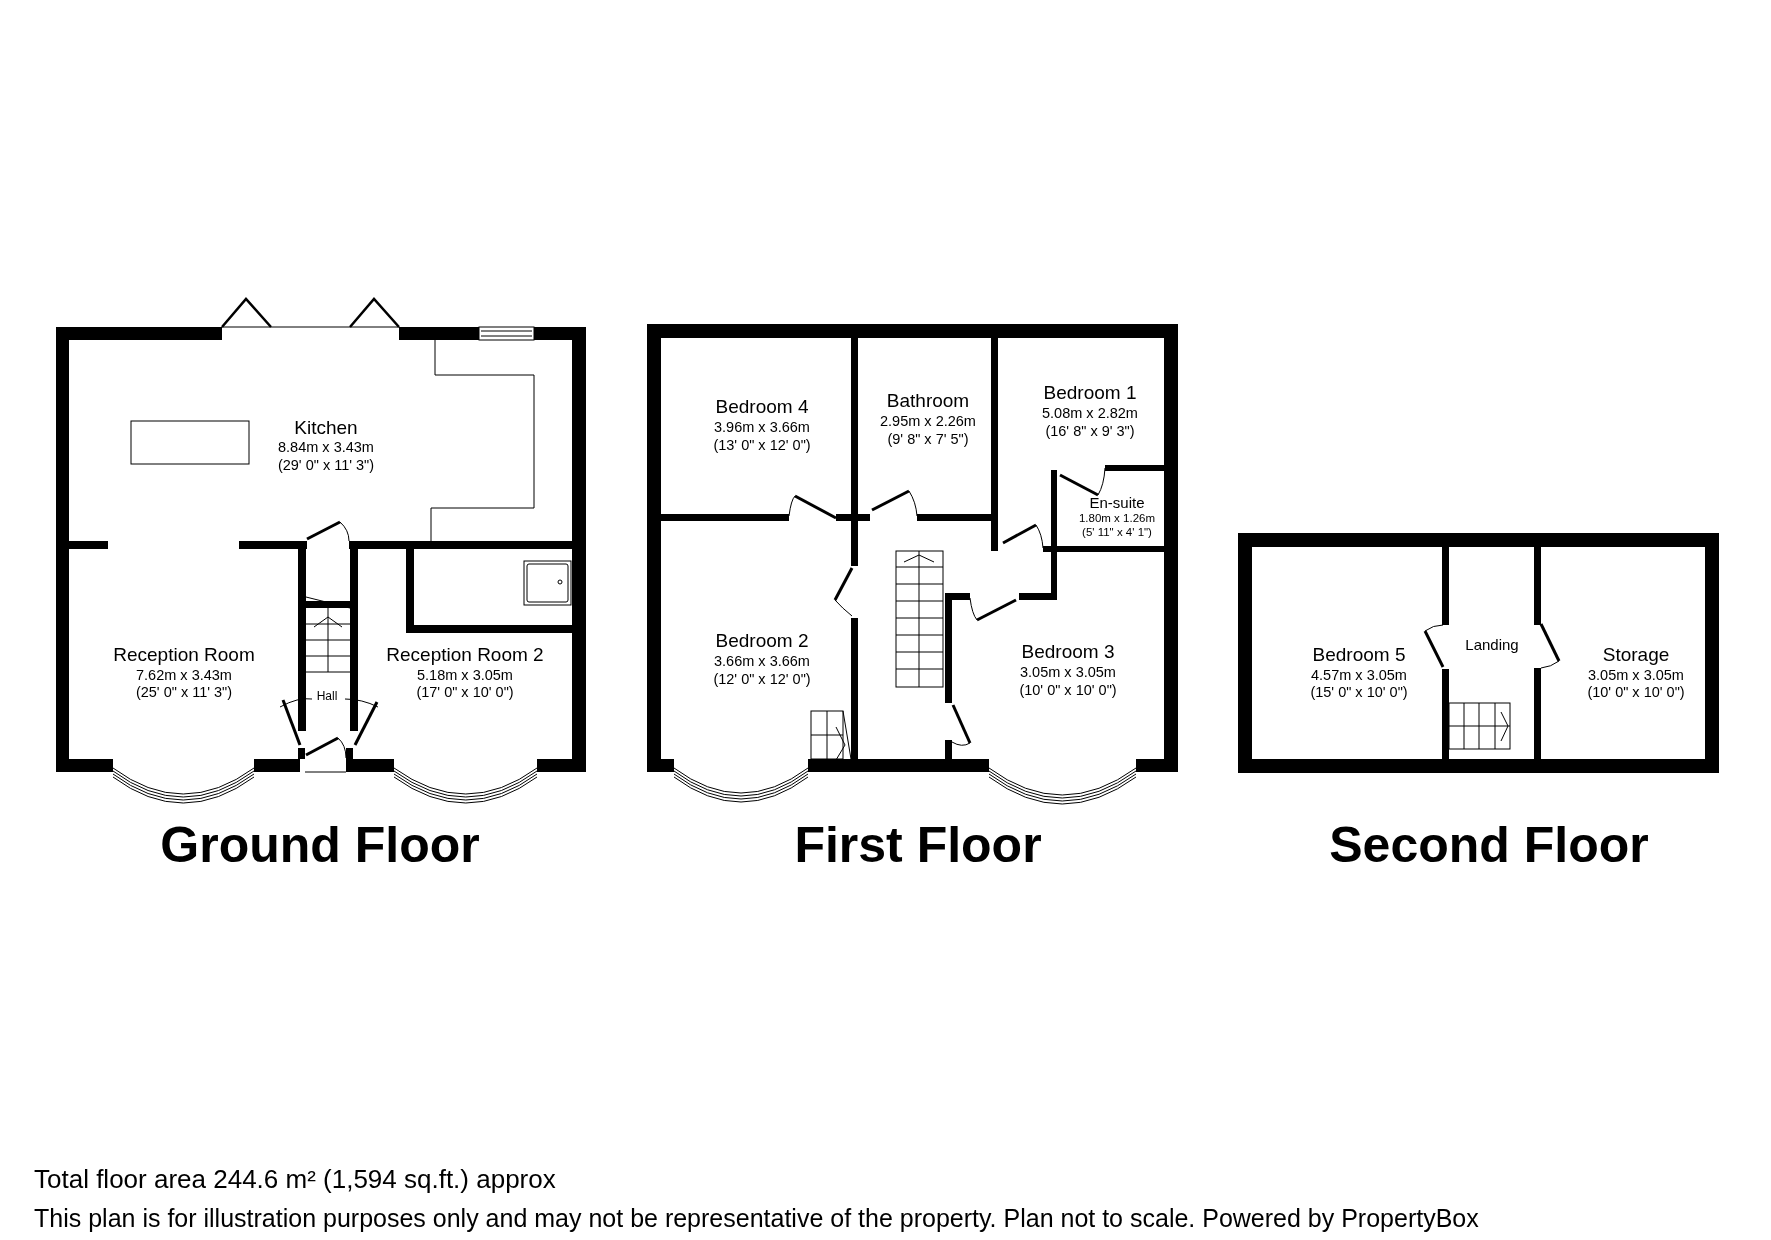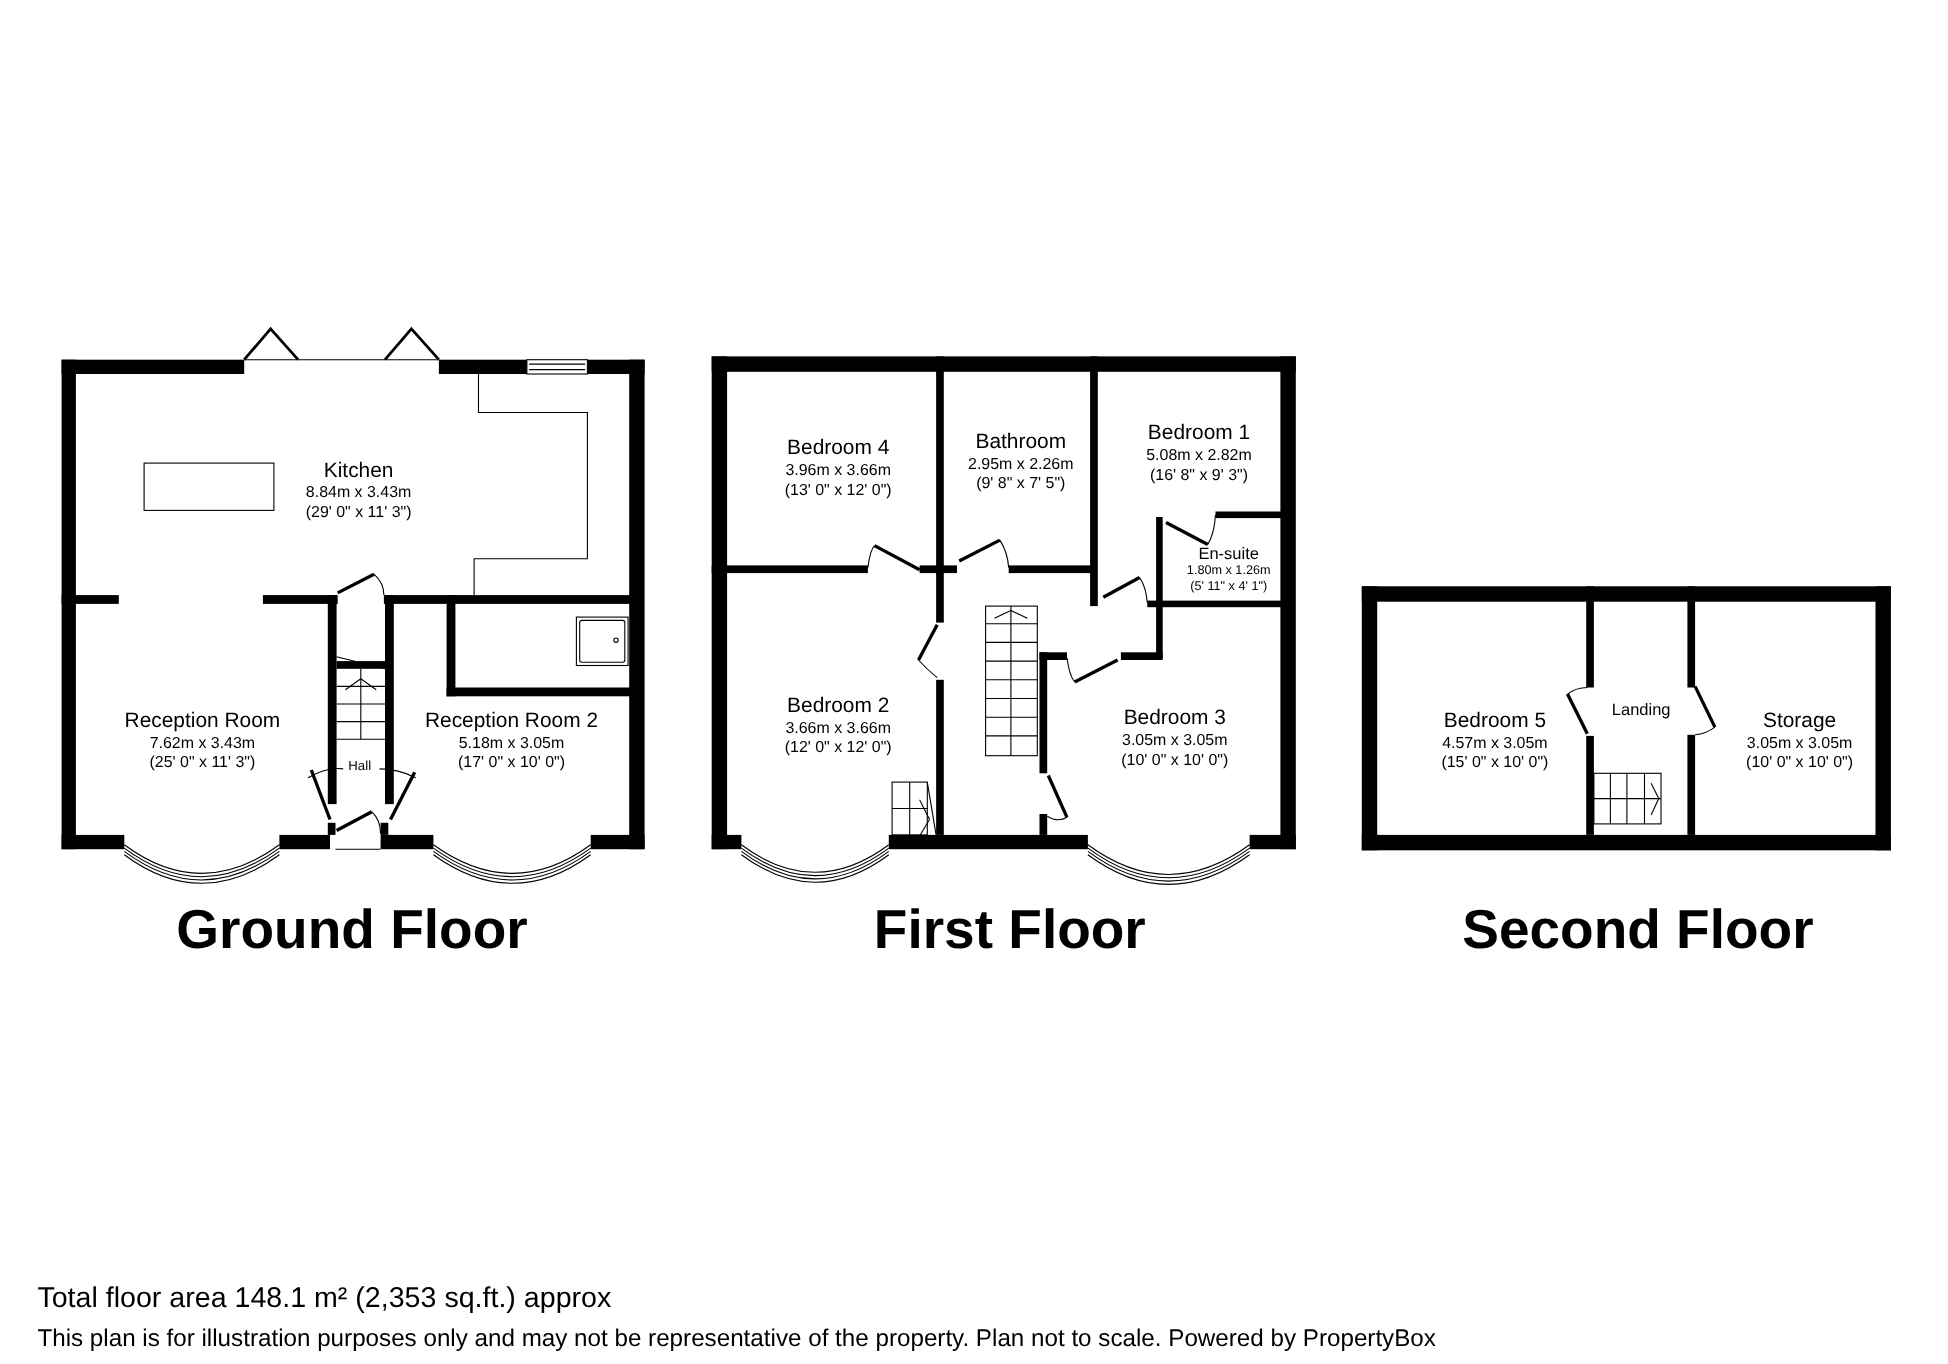--- a/index.html
+++ b/index.html
@@ -9,21 +9,21 @@
   .room-dim { font-family: "Liberation Sans", sans-serif; font-size: 14.5px; fill: #000; }
   .room-name-sm { font-family: "Liberation Sans", sans-serif; font-size: 15px; fill: #000; }
   .room-dim-sm { font-family: "Liberation Sans", sans-serif; font-size: 11.5px; fill: #000; }
   .hall-label { font-family: "Liberation Sans", sans-serif; font-size: 12px; fill: #000; }
   .floor-title { font-family: "Liberation Sans", sans-serif; font-size: 50px; font-weight: bold; fill: #000; }
   .wall { fill: #000; }
   .thin { fill: none; stroke: #000; stroke-width: 1; }
   .door { fill: none; stroke: #000; stroke-width: 3; }
   .arc { fill: none; stroke: #000; stroke-width: 1; }
   .footer-total { position: absolute; left: 34px; top: 1164px; font-size: 26px; white-space: nowrap; }
-  .footer-note { position: absolute; left: 34px; top: 1204px; font-size: 22px; white-space: nowrap; }
+  .footer-note { position: absolute; left: 34px; top: 1204px; font-size: 25px; white-space: nowrap; }
 </style>
 </head>
 <body>
 
 <svg class="plan" width="1771" height="1240" viewBox="0 0 1771 1240" xmlns="http://www.w3.org/2000/svg">
 
   <g>
 
     <rect class="wall" x="56" y="327" width="13" height="445"></rect>
     <rect class="wall" x="572" y="327" width="14" height="445"></rect>
@@ -259,14 +259,14 @@
     <text class="room-dim" x="1492" y="650" text-anchor="middle" style="font-size:15px">Landing</text>
 
     <text class="room-name" x="1636" y="661" text-anchor="middle">Storage</text>
     <text class="room-dim" x="1636" y="680" text-anchor="middle">3.05m x 3.05m</text>
     <text class="room-dim" x="1636" y="697" text-anchor="middle">(10' 0" x 10' 0")</text>
 
     <text class="floor-title" x="1489" y="862" text-anchor="middle">Second Floor</text>
   </g>
 </svg>
 
-<div class="footer-total">Total floor area 148.1 m² (2,353 sq.ft.) approx</div>
+<div class="footer-total">Total floor area 244.6 m² (1,594 sq.ft.) approx</div>
 <div class="footer-note">This plan is for illustration purposes only and may not be representative of the property. Plan not to scale. Powered by PropertyBox</div>
 
 </body></html>

